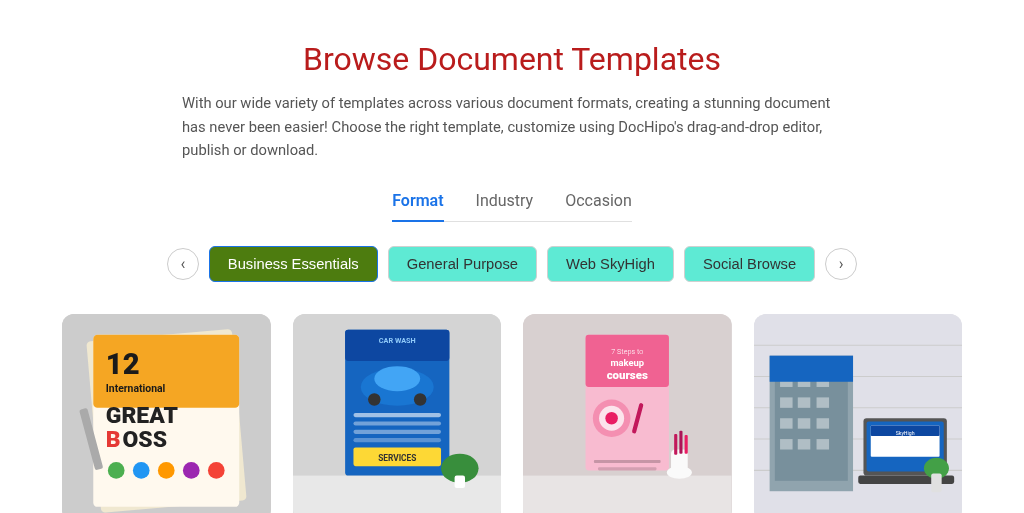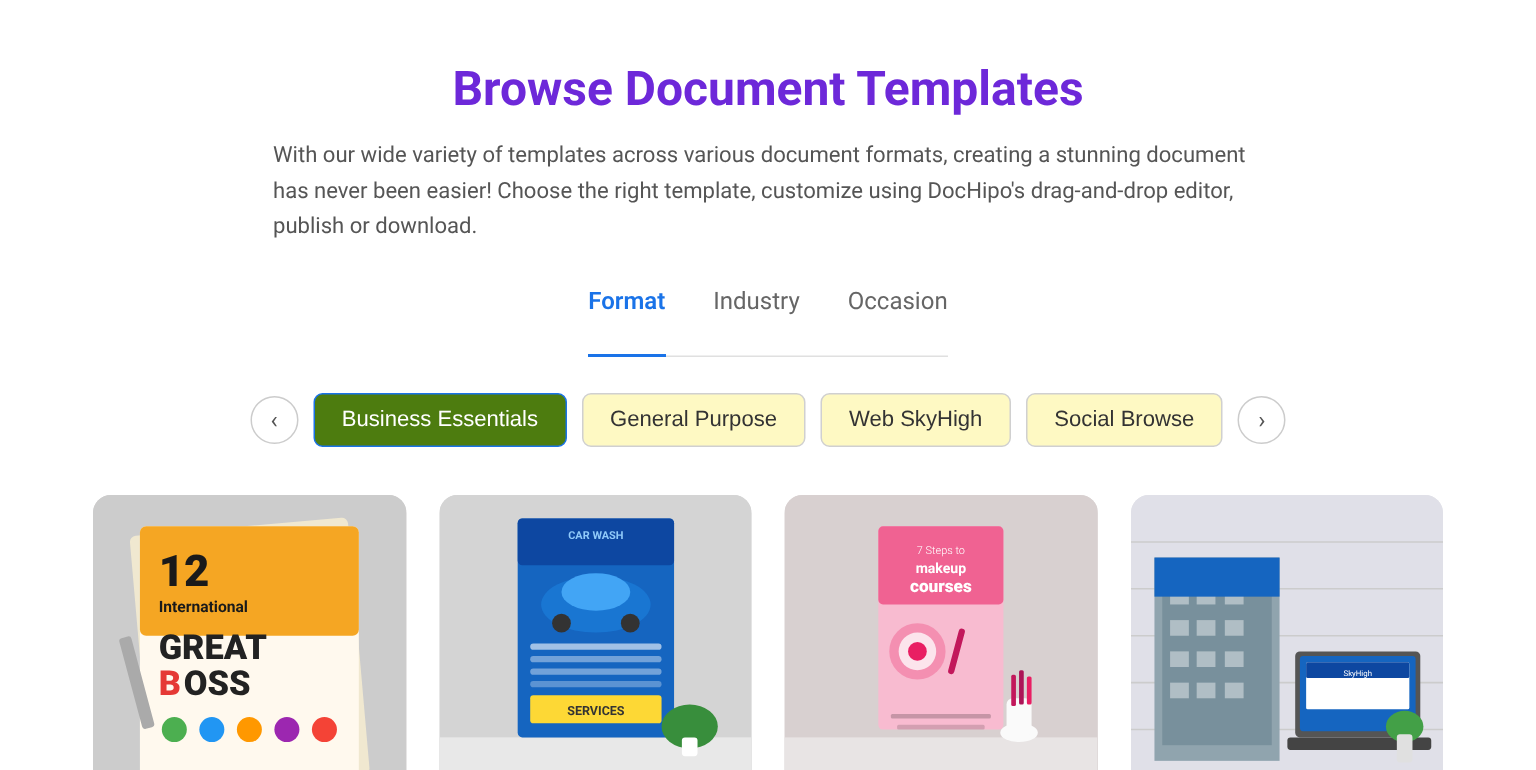--- a/index.html
+++ b/index.html
@@ -9,22 +9,22 @@
       color: #222;
       min-height: 513px;
       display: flex;
       flex-direction: column;
       align-items: center;
       padding: 40px 20px 30px;
     }
 
     .page-title {
       font-size: 2rem;
-      font-weight: 700;
-      color: #6d28d9;
+      font-weight: 400;
+      color: #b91c1c;
       text-align: center;
       margin-bottom: 14px;
     }
 
     .page-subtitle {
       font-size: 0.92rem;
       color: #555;
       text-align: left;
       max-width: 660px;
       line-height: 1.6;
@@ -36,21 +36,21 @@
       gap: 32px;
       margin-bottom: 24px;
       border-bottom: 1px solid #e0e0e0;
       padding-bottom: 0;
     }
 
     .tab {
       font-size: 1rem;
       color: #666;
       cursor: pointer;
-      padding-bottom: 26px;
+      padding-bottom: 10px;
       border-bottom: 2px solid transparent;
       margin-bottom: -1px;
       user-select: none;
     }
 
     .tab.active {
       color: #1a73e8;
       border-bottom: 2px solid #1a73e8;
       font-weight: 600;
     }
@@ -74,21 +74,21 @@
       background: #fff;
       color: #555;
       font-size: 1rem;
       user-select: none;
     }
 
     .filter-btn {
       padding: 9px 18px;
       border-radius: 6px;
       border: 1px solid #d0d0d0;
-      background: #fef9c3;
+      background: #5eead4;
       font-size: 0.92rem;
       color: #333;
       cursor: pointer;
       font-weight: 400;
       white-space: nowrap;
     }
 
     .filter-btn.active {
       background: #4d7c0f;
       color: #fff;

